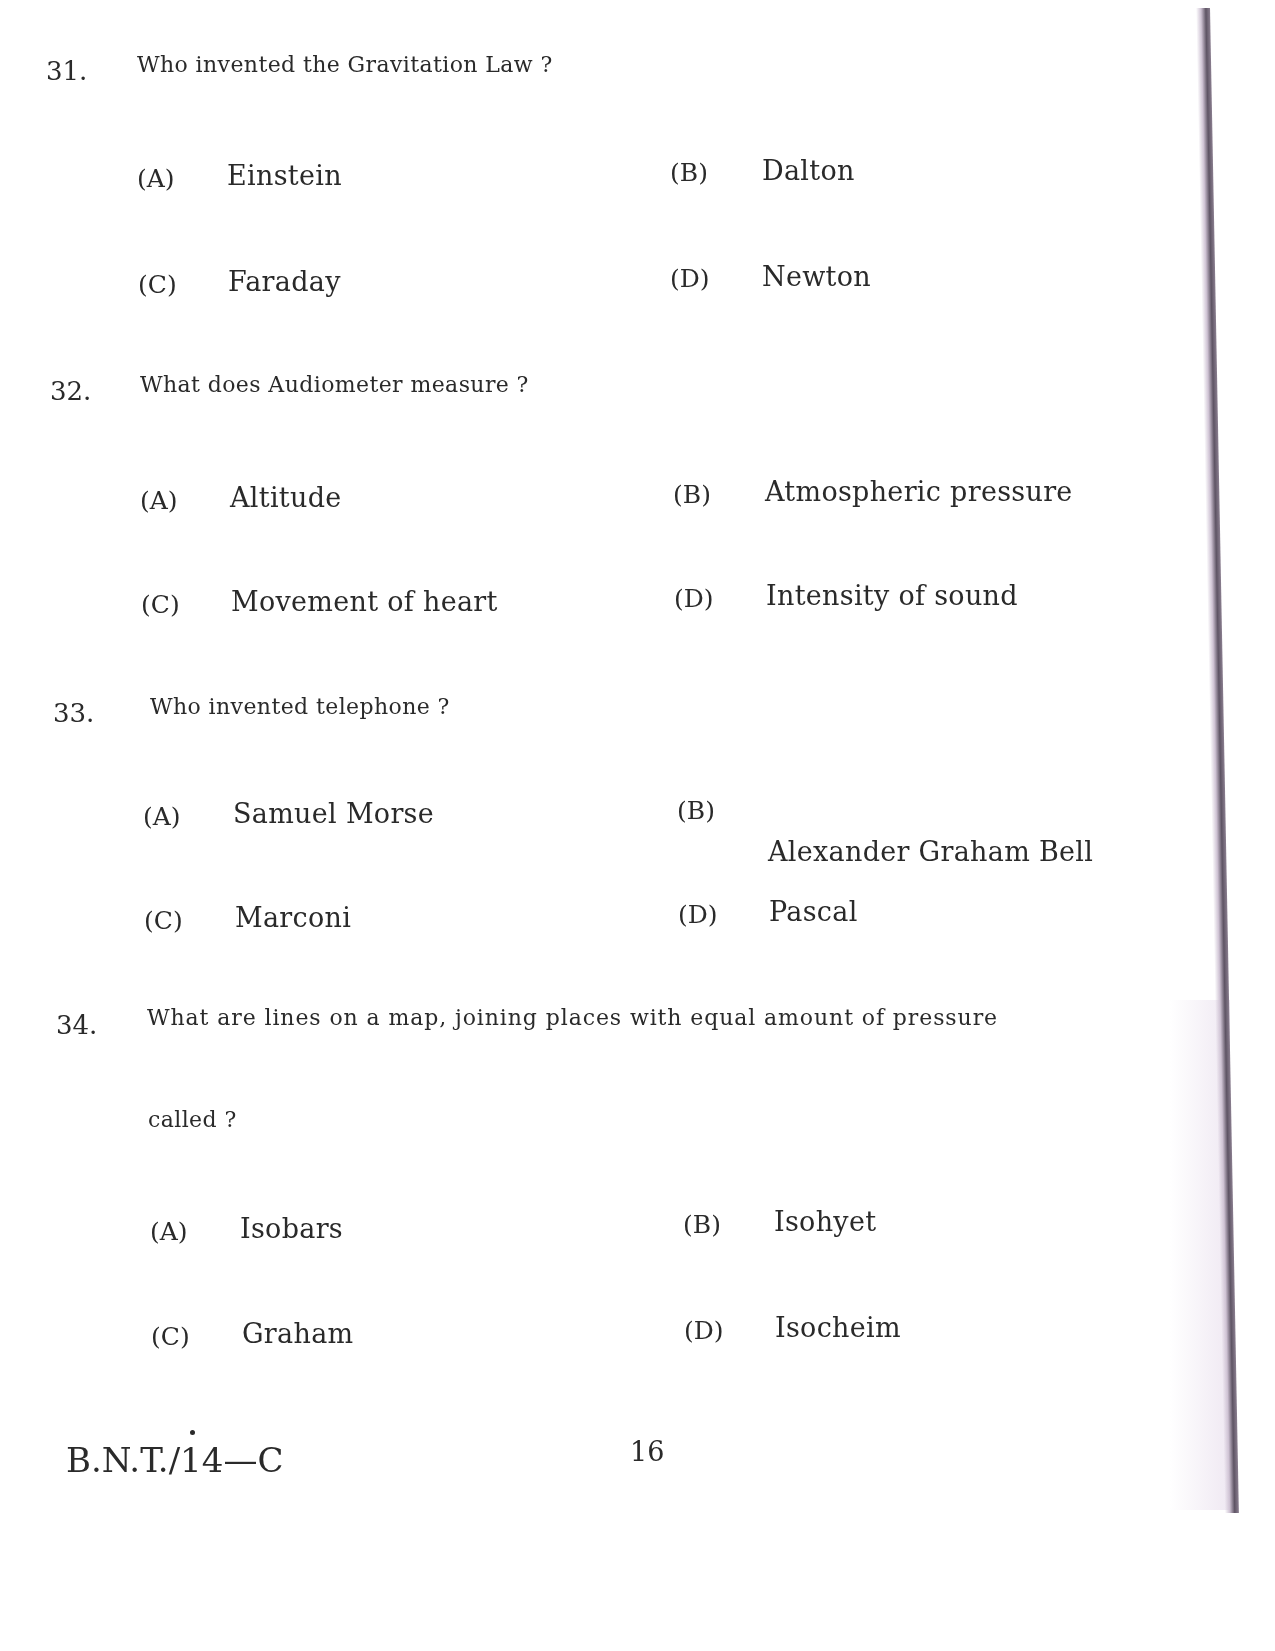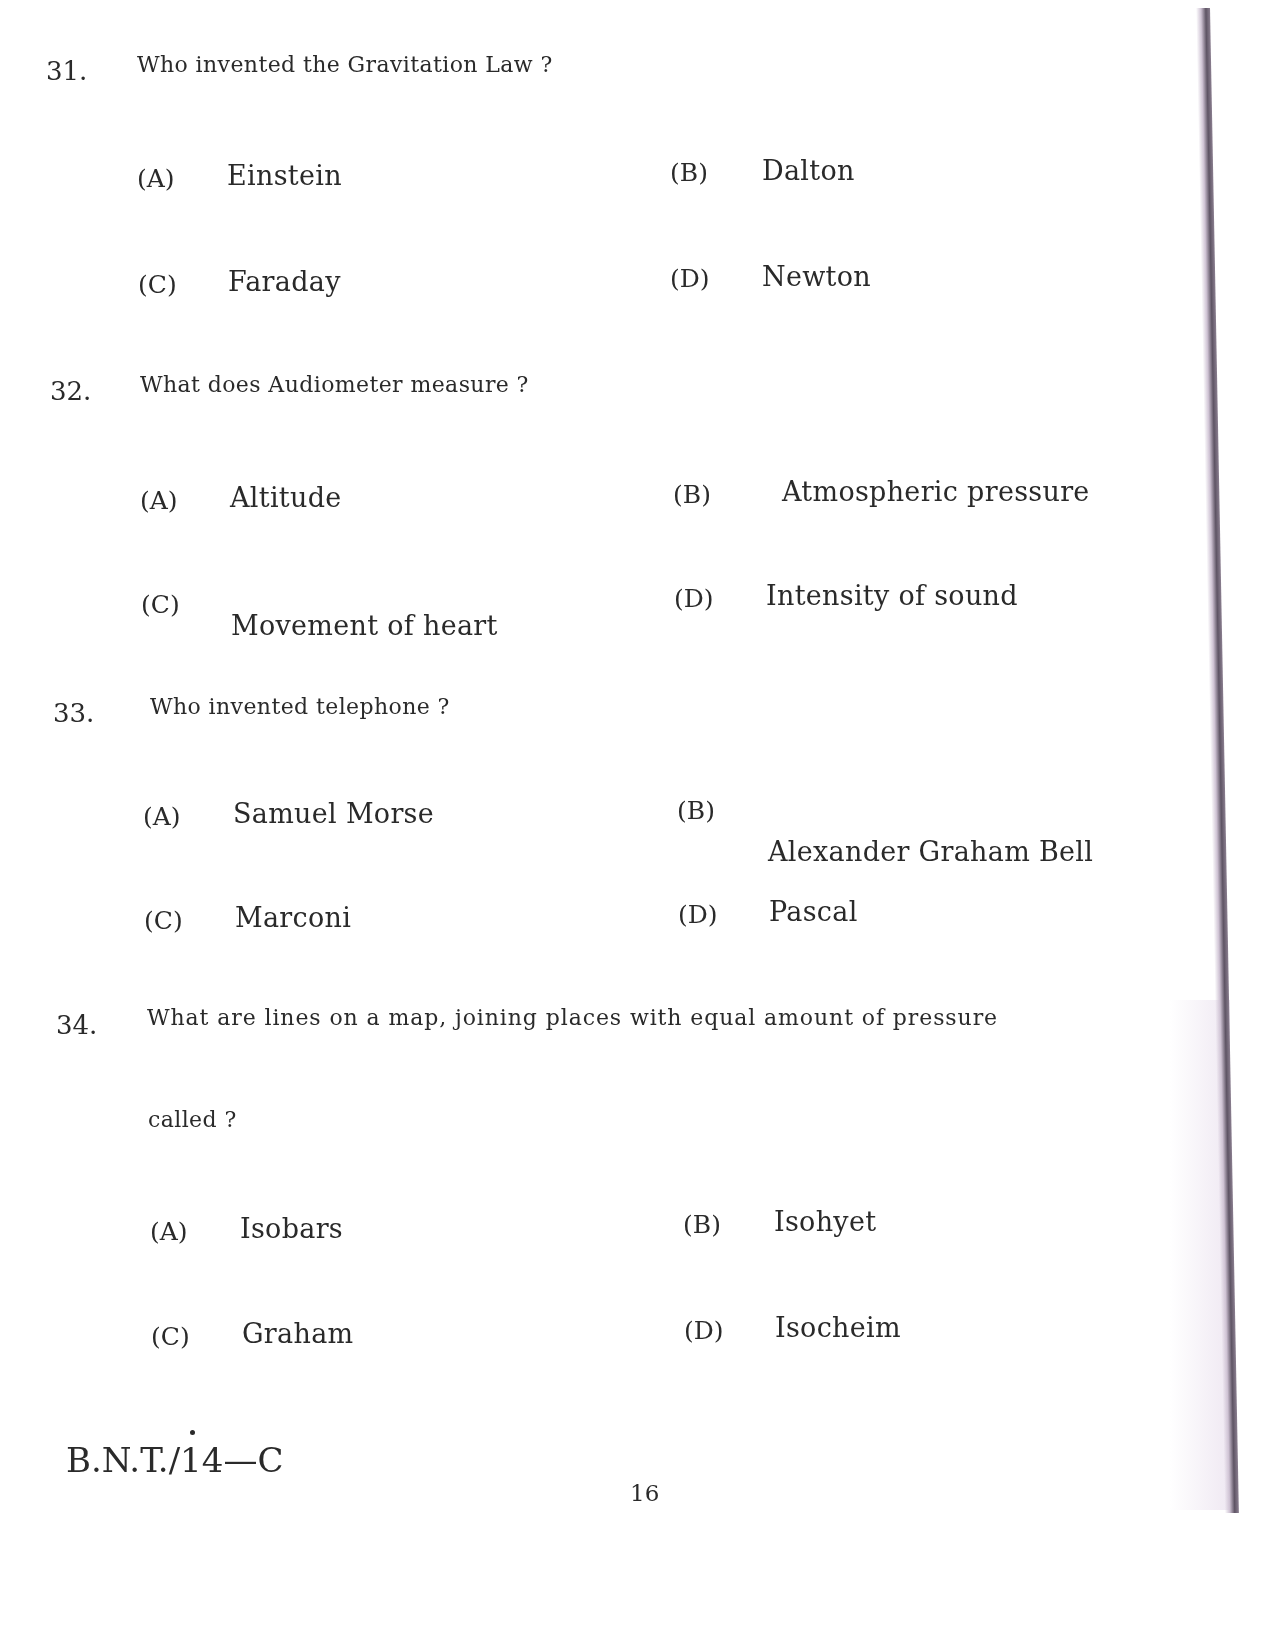--- a/index.html
+++ b/index.html
@@ -19,21 +19,21 @@
   .binding-haze {
     position: absolute; top: 1000px; height: 510px; width: 60px; left: 1170px;
     background: linear-gradient(to right, rgba(255,255,255,0), rgba(226,214,232,0.55));
   }
   .q { position: absolute; font-size: 22px; letter-spacing: 0.4px; white-space: nowrap; }
   .qnum { position: absolute; font-size: 26px; }
   .opt-label { position: absolute; font-size: 25px; }
   .opt-text { position: absolute; font-size: 27px; letter-spacing: 0.3px; white-space: nowrap; }
   .footer-code { position: absolute; font-size: 34px; left: 66px; top: 1440px; }
   .footer-dot { position: absolute; left: 190px; top: 1430px; width: 5px; height: 5px; border-radius: 50%; background: #2a2a2a; }
-  .page-num { position: absolute; font-size: 23px; left: 630px; top: 1436px; margin-top: 44px; }
+  .page-num { position: absolute; font-size: 27px; left: 630px; top: 1436px; }
 </style>
 </head>
 <body>
 
 <div class="page">
 
   <div class="binding-haze"></div>
   <div class="binding"></div>
 
   <div>
@@ -48,23 +48,23 @@
     <span class="opt-label" style="left:670px; top:264px;">(D)</span>
     <span class="opt-text" style="left:762px; top:261px;">Newton</span>
   </div>
 
   <div>
     <span class="qnum" style="left:50px; top:376px;">32.</span>
     <span class="q" style="left:140px; top:372px;">What does Audiometer measure ?</span>
     <span class="opt-label" style="left:140px; top:486px;">(A)</span>
     <span class="opt-text" style="left:230px; top:482px;">Altitude</span>
     <span class="opt-label" style="left:673px; top:480px;">(B)</span>
-    <span class="opt-text" style="left:782px; top:476px;text-align:center;">Atmospheric pressure</span>
+    <span class="opt-text" style="left:765px; top:476px;text-align:center;">Atmospheric pressure</span>
     <span class="opt-label" style="left:141px; top:590px;">(C)</span>
-    <span class="opt-text" style="left:231px; top:586px;margin-top:24px;">Movement of heart</span>
+    <span class="opt-text" style="left:231px; top:586px;">Movement of heart</span>
     <span class="opt-label" style="left:674px; top:584px;">(D)</span>
     <span class="opt-text" style="left:766px; top:580px;">Intensity of sound</span>
   </div>
 
   <div>
     <span class="qnum" style="left:53px; top:698px;">33.</span>
     <span class="q" style="left:150px; top:694px;">Who invented telephone ?</span>
     <span class="opt-label" style="left:143px; top:802px;">(A)</span>
     <span class="opt-text" style="left:233px; top:798px;">Samuel Morse</span>
     <span class="opt-label" style="left:677px; top:796px;">(B)</span>

